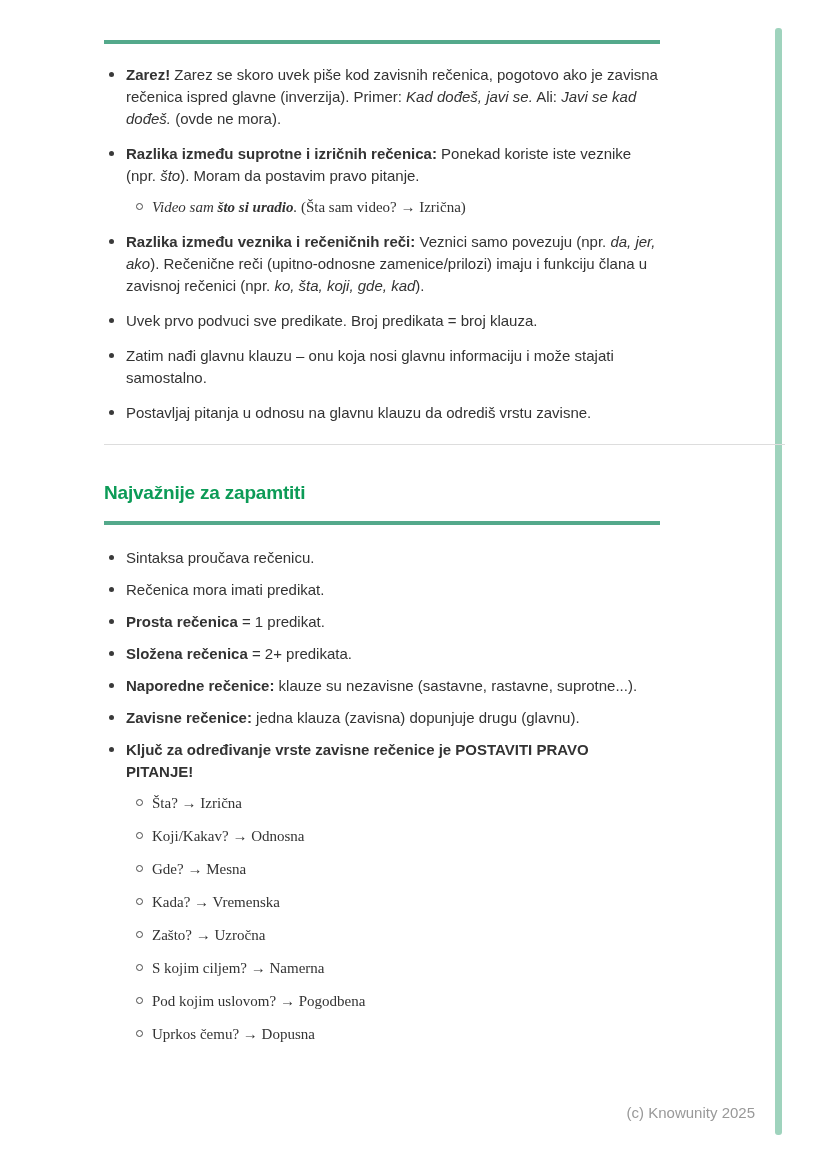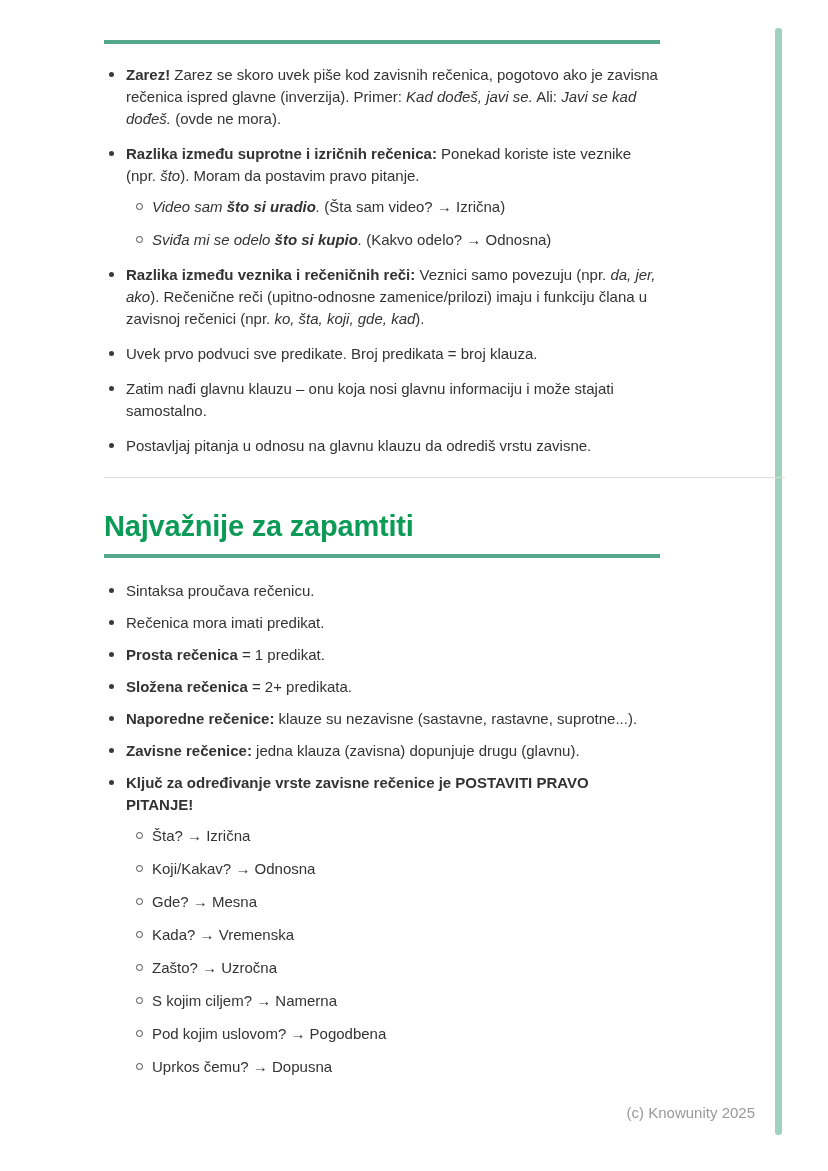--- a/index.html
+++ b/index.html
@@ -50,21 +50,21 @@
     border:none;
     margin:10px 0 22px 0;
   }
   .divider{
     border:none;
     border-top:1px solid var(--divider);
     width:681px;
     margin:20px 0 30px 0;
   }
   h1.section-heading{
-    font-size:29px;
+    font-size:19px;
     line-height:36px;
     font-weight:700;
     color:var(--heading);
     margin:0;
     letter-spacing:-0.2px;
   }
   ul.list{
     list-style:none;
     margin:0;
     padding:0;
@@ -89,20 +89,21 @@
   ul.summary > li{margin-bottom:10px;}
   ul.sublist{
     list-style:none;
     margin:9px 0 0 6px;
     padding:0;
   }
   ul.sublist > li{
     position:relative;
     padding-left:20px;
     margin-bottom:11px;
+    font-family:Liberation Serif, serif;
   }
   ul.sublist > li::before{
     content:"";
     position:absolute;
     left:4px;
     top:7px;
     width:5px;
     height:5px;
     border-radius:50%;
     border:1.3px solid #4a4a4a;
@@ -127,21 +128,20 @@
   <div class="side-accent"></div>
 
   <div class="content">
 
     <hr class="rule">
 
     <ul class="list tips" id="tips-list">
         <li><span class="b">Zarez!</span><span> Zarez se skoro uvek piše kod zavisnih rečenica, pogotovo ako je zavisna rečenica ispred glavne (inverzija). Primer: </span><span class="i">Kad dođeš, javi se.</span><span> Ali: </span><span class="i">Javi se kad dođeš.</span><span> (ovde ne mora).</span></li>
         <li><span class="b">Razlika između suprotne i izričnih rečenica:</span><span> Ponekad koriste iste veznike (npr. </span><span class="i">što</span><span>). Moram da postavim pravo pitanje.</span><ul class="sublist">
             <li><span class="i">Video sam </span><span class="b i">što si uradio</span><span class="i">.</span><span> (Šta sam video? → Izrična)</span></li>
-            <li><span class="i">Sviđa mi se odelo </span><span class="b i">što si kupio</span><span class="i">.</span><span> (Kakvo odelo? → Odnosna)</span></li>
           </ul></li>
         <li><span class="b">Razlika između veznika i rečeničnih reči:</span><span> Veznici samo povezuju (npr. </span><span class="i">da, jer, ako</span><span>). Rečenične reči (upitno-odnosne zamenice/prilozi) imaju i funkciju člana u zavisnoj rečenici (npr. </span><span class="i">ko, šta, koji, gde, kad</span><span>).</span></li>
         <li><span>Uvek prvo podvuci sve predikate. Broj predikata = broj klauza.</span></li>
         <li><span>Zatim nađi glavnu klauzu – onu koja nosi glavnu informaciju i može stajati samostalno.</span></li>
         <li><span>Postavljaj pitanja u odnosu na glavnu klauzu da odrediš vrstu zavisne.</span></li>
       </ul>
 
     <hr class="divider">
 
     <h1 class="section-heading">Najvažnije za zapamtiti</h1>

